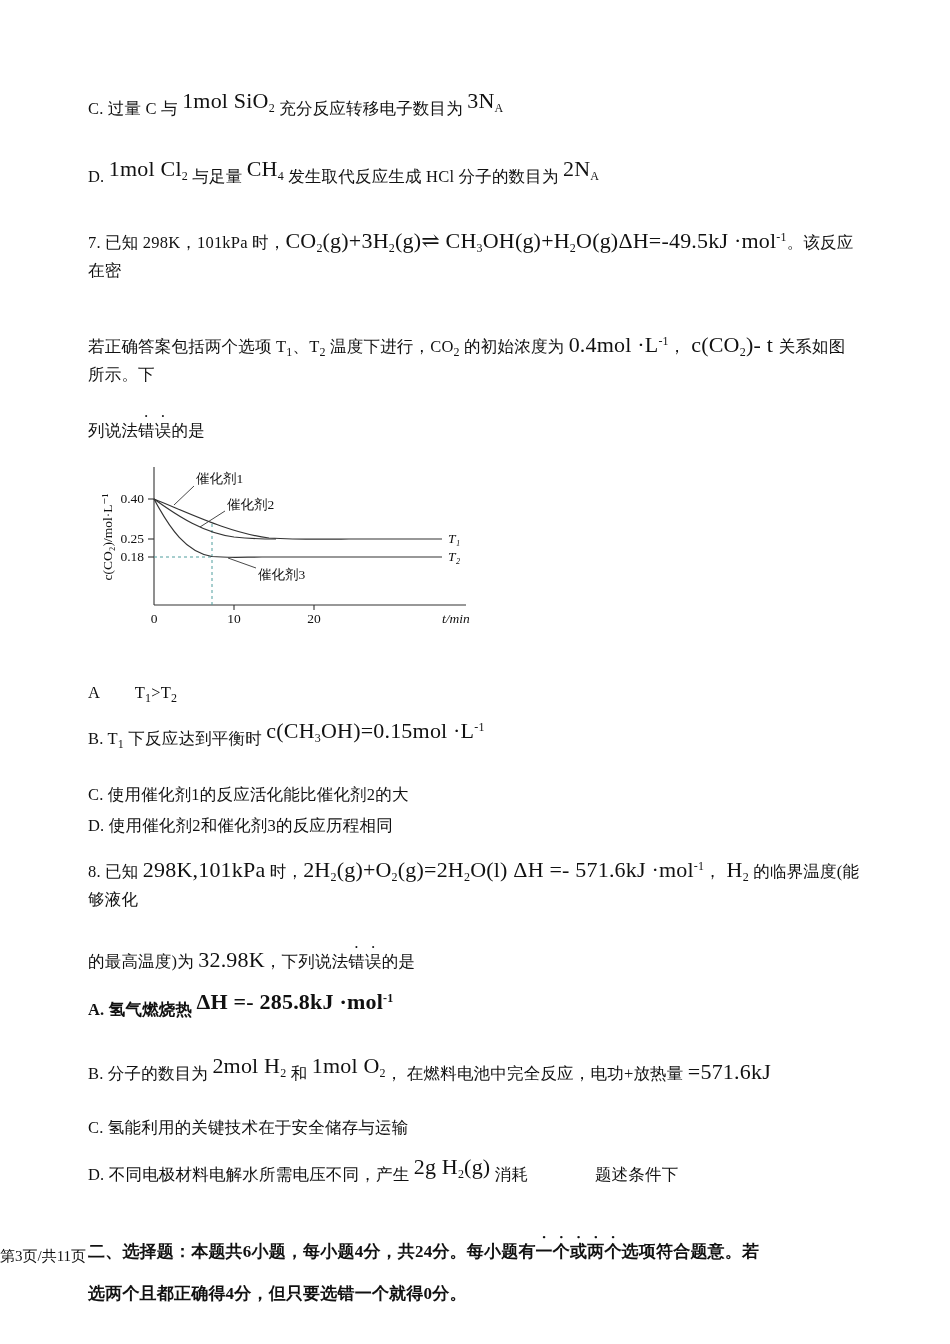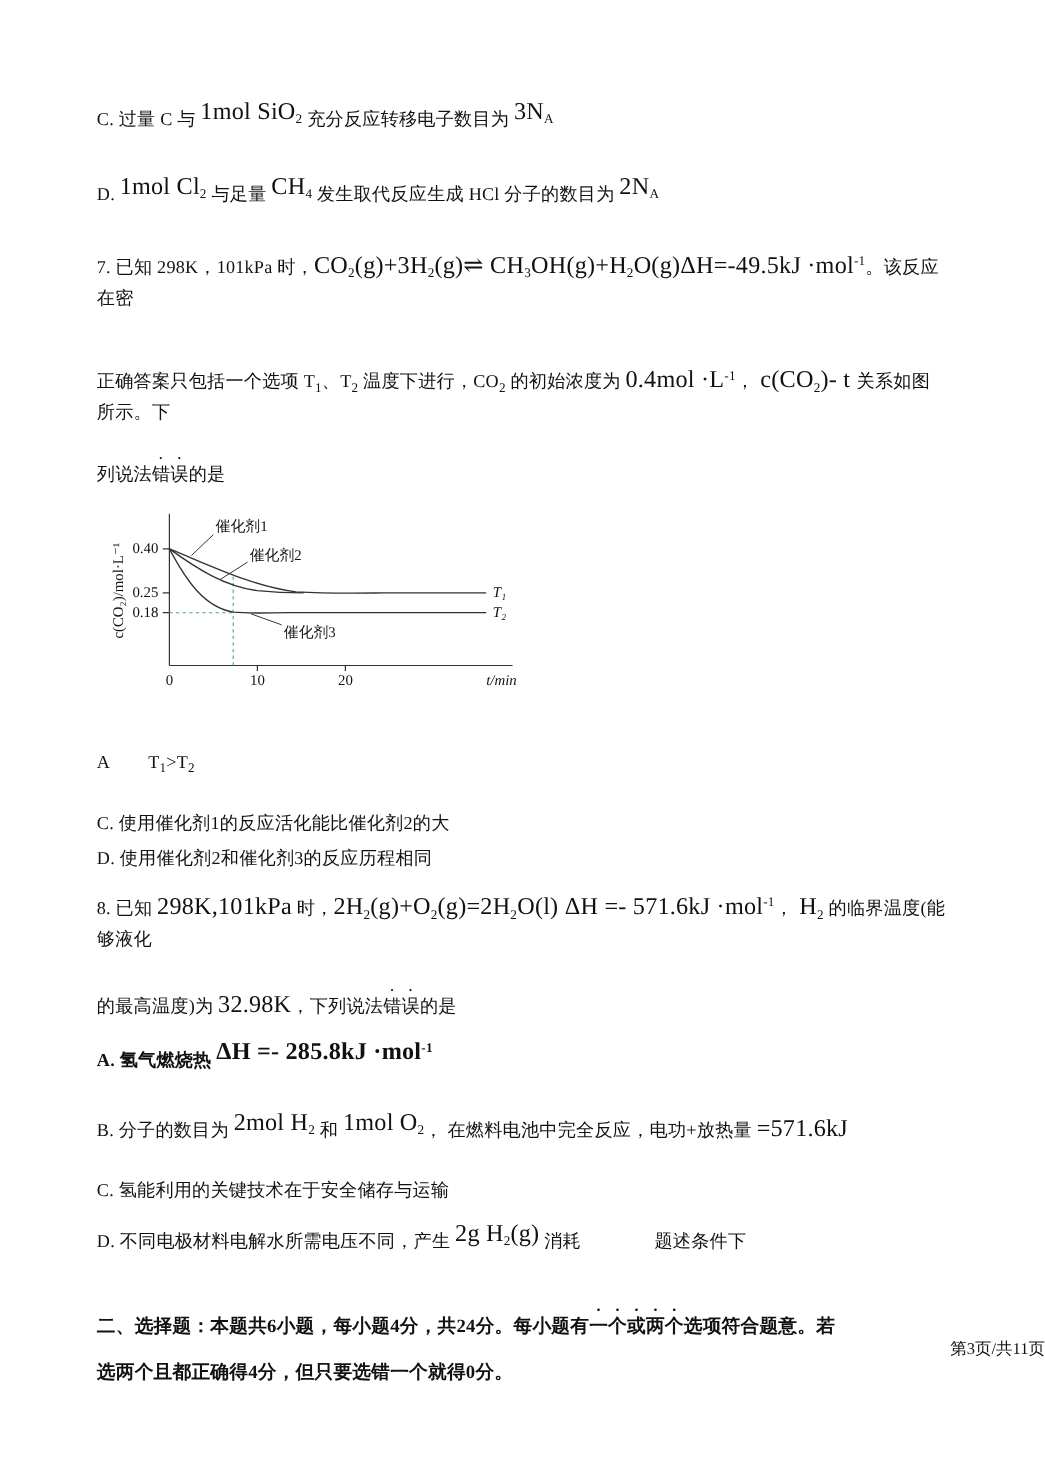--- a/index.html
+++ b/index.html
@@ -21,34 +21,34 @@
   }
   .section-header .p{font-weight:700;font-size:17px;line-height:1.6;font-family:Liberation Serif, serif;}
   .chart-wrap{margin:14px 0 0 6px;}
   .axis{stroke:#333;stroke-width:1.1;fill:none;}
   .curve{stroke:#333;stroke-width:1.2;fill:none;}
   .dash{stroke:#4f9d9d;stroke-width:1;fill:none;stroke-dasharray:3 3;}
   .leader{stroke:#333;stroke-width:0.9;fill:none;}
   .ctext{font-family:"Liberation Serif","DejaVu Serif",serif;font-size:13.5px;fill:#111;}
   .ctext-i{font-style:italic;}
   .footer{
-    position:absolute;bottom:108px;left:0;right:0;text-align:right;
+    position:absolute;bottom:78px;left:0;right:0;text-align:left;
     font-size:15px;color:#111;
   }
 </style>
 </head>
 <body>
 
 <div class="content">
 
   <p class="p" style="margin-top:6px;"><span>C. 过量 C 与 </span><span class="f up">1mol SiO</span><span class="f sub up">2</span><span> 充分反应转移电子数目为 </span><span class="f up">3N</span><span class="f sub up">A</span></p>
   <p class="p" style="margin-top:34px;"><span>D. </span><span class="f up">1mol Cl</span><span class="f sub up">2</span><span> 与足量 </span><span class="f up">CH</span><span class="f sub up">4</span><span> 发生取代反应生成 HCl 分子的数目为 </span><span class="f up">2N</span><span class="f sub up">A</span></p>
 
   <p class="p" style="margin-top:32px;"><span>7. 已知 298K，101kPa 时，</span><span class="f">CO</span><span class="f sub">2</span><span class="f">(g)+3H</span><span class="f sub">2</span><span class="f">(g)⇌ CH</span><span class="f sub">3</span><span class="f">OH(g)+H</span><span class="f sub">2</span><span class="f">O(g)ΔH=-49.5kJ ·mol</span><span class="f sup">-1</span><span>。该反应在密</span></p>
-  <p class="p" style="margin-top:44px;"><span>正确答案只包括一个选项 T</span><span class="sub">1</span><span>、T</span><span class="sub">2</span><span> 温度下进行，CO</span><span class="sub">2</span><span> 的初始浓度为 </span><span class="f">0.4mol ·L</span><span class="f sup">-1</span><span>，</span><span class="f"> c(CO</span><span class="f sub">2</span><span class="f">)- t </span><span>关系如图所示。下</span></p>
+  <p class="p" style="margin-top:44px;"><span>若正确答案包括两个选项 T</span><span class="sub">1</span><span>、T</span><span class="sub">2</span><span> 温度下进行，CO</span><span class="sub">2</span><span> 的初始浓度为 </span><span class="f">0.4mol ·L</span><span class="f sup">-1</span><span>，</span><span class="f"> c(CO</span><span class="f sub">2</span><span class="f">)- t </span><span>关系如图所示。下</span></p>
   <p class="p" style="margin-top:24px;"><span>列说法</span><span class="em">错误</span><span>的是</span></p>
 
   <div class="chart-wrap">
     <svg width="410" height="182" viewBox="0 0 410 182">
 
       <line class="axis" x1="60" y1="10" x2="60" y2="148"></line>
       <line class="axis" x1="60" y1="148" x2="372" y2="148"></line>
 
       <line class="axis" x1="54" y1="42" x2="60" y2="42"></line>
       <line class="axis" x1="54" y1="82" x2="60" y2="82"></line>
@@ -82,20 +82,21 @@
       <text class="ctext" x="60" y="166" text-anchor="middle">0</text>
       <text class="ctext" x="140" y="166" text-anchor="middle">10</text>
       <text class="ctext" x="220" y="166" text-anchor="middle">20</text>
 
       <text class="ctext ctext-i" x="348" y="166">t/min</text>
       <text class="ctext" x="-80" y="18" transform="rotate(-90)" text-anchor="middle">c(CO₂)/mol·L⁻¹</text>
     </svg>
   </div>
 
   <p class="p" style="margin-top:36px;"><span>A</span><span>&nbsp;&nbsp;&nbsp;&nbsp;&nbsp;&nbsp;&nbsp;&nbsp;</span><span>T</span><span class="sub">1</span><span>&gt;T</span><span class="sub">2</span></p>
+  <p class="p" style="margin-top:12px;"><span>B. T</span><span class="sub">1</span><span> 下反应达到平衡时 </span><span class="f up">c(CH</span><span class="f sub up">3</span><span class="f up">OH)</span><span class="f up">=0.15mol ·L</span><span class="f sup up">-1</span></p>
   <p class="p" style="margin-top:28px;"><span>C. 使用催化剂1的反应活化能比催化剂2的大</span></p>
   <p class="p" style="margin-top:6px;"><span>D. 使用催化剂2和催化剂3的反应历程相同</span></p>
 
   <p class="p" style="margin-top:14px;"><span>8. 已知 </span><span class="f">298K,101kPa</span><span> 时，</span><span class="f">2H</span><span class="f sub">2</span><span class="f">(g)+O</span><span class="f sub">2</span><span class="f">(g)=2H</span><span class="f sub">2</span><span class="f">O(l) ΔH =- 571.6kJ ·mol</span><span class="f sup">-1</span><span>，</span><span class="f"> H</span><span class="f sub">2</span><span> 的临界温度(能够液化</span></p>
   <p class="p" style="margin-top:30px;"><span>的最高温度)为 </span><span class="f">32.98K</span><span>，下列说法</span><span class="em">错误</span><span>的是</span></p>
 
   <p class="p" style="margin-top:14px;font-weight:bold;"><span>A. 氢气燃烧热 </span><span class="f up">ΔH =- 285.8kJ ·mol</span><span class="f sup up">-1</span></p>
   <p class="p" style="margin-top:30px;"><span>B. 分子的数目为 </span><span class="f up">2mol H</span><span class="f sub up">2</span><span> 和 </span><span class="f up">1mol O</span><span class="f sub up">2</span><span>，</span><span> 在燃料电池中完全反应，电功+放热量 </span><span class="f">=571.6kJ</span></p>
   <p class="p" style="margin-top:26px;"><span>C. 氢能利用的关键技术在于安全储存与运输</span></p>
   <p class="p" style="margin-top:16px;"><span>D. 不同电极材料电解水所需电压不同，产生 </span><span class="f up">2g H</span><span class="f sub up">2</span><span class="f up">(g)</span><span> 消耗</span><span>　　　　</span><span>题述条件下</span></p>

